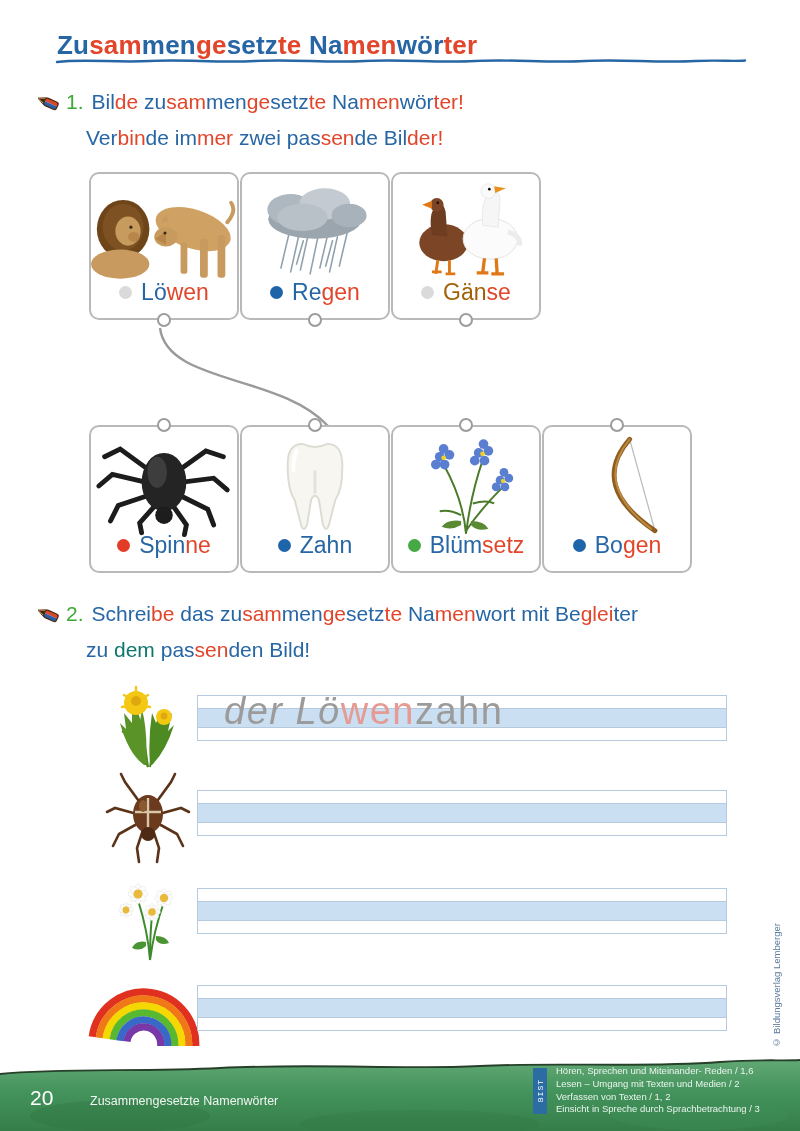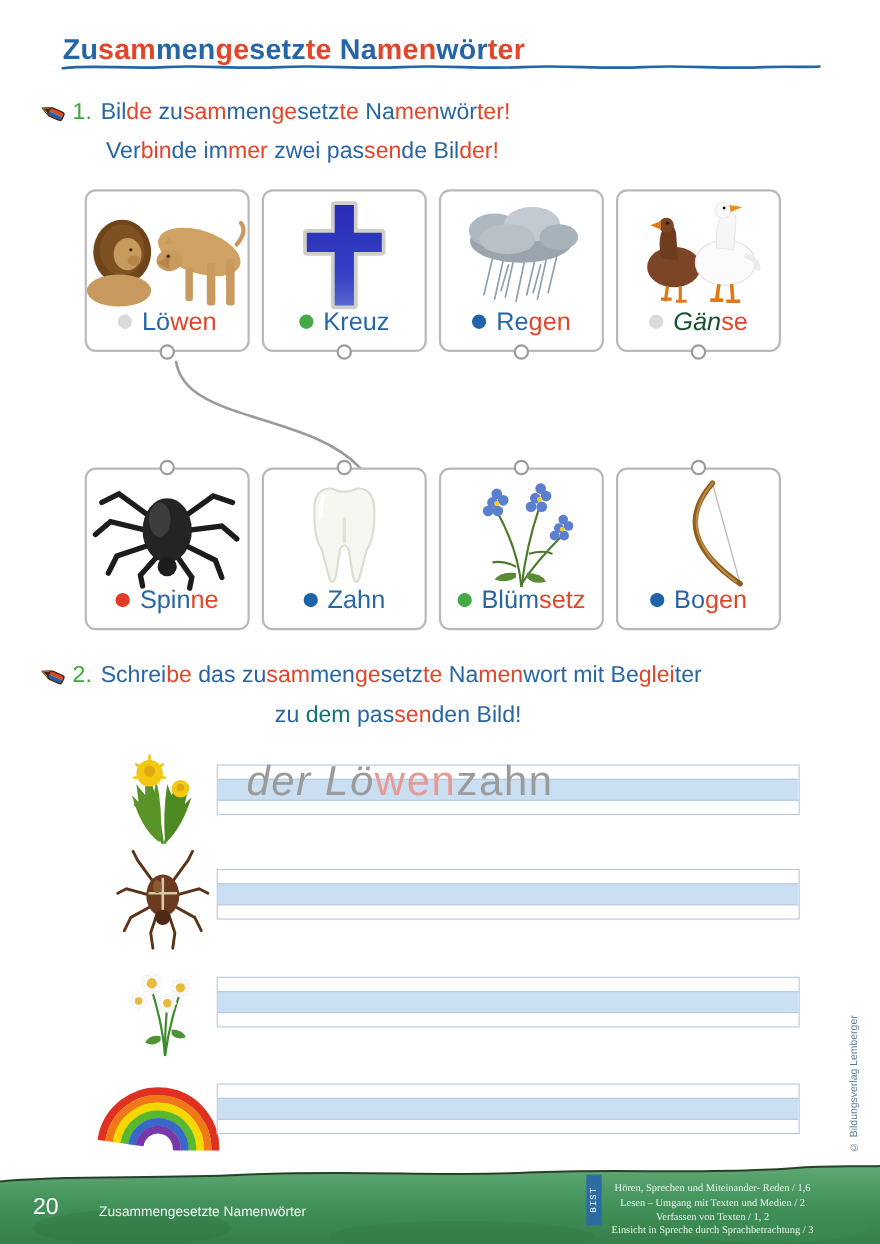--- a/index.html
+++ b/index.html
@@ -1,28 +1,28 @@
 <!DOCTYPE html>
 <html><head>
 <meta charset="utf-8">
 <style>
   html,body{margin:0;padding:0;background:#fff;}
   .page{position:relative;width:800px;height:1131px;background:#fff;overflow:hidden;
-        font-family:"Liberation Sans",sans-serif;text-align:center;}
+        font-family:"Liberation Sans",sans-serif;}
   
   .title{position:absolute;left:57px;top:30px;font-size:26px;font-weight:bold;letter-spacing:.2px;}
   .underline-svg{position:absolute;left:55px;top:56px;}
   
   .task{position:absolute;left:36px;font-size:21px;line-height:36px;}
   .task .row{display:flex;align-items:flex-start;}
   .pencil{margin-top:7px;margin-right:4px;flex:0 0 auto;}
   .tnum{color:#3aaa35;margin-right:8px;font-weight:normal;}
   .tline2{margin-left:50px;}
   
-  .cards{position:absolute;left:77px;display:flex;gap:11px;}
+  .cards{position:absolute;left:89px;display:flex;gap:1px;}
   .card{position:relative;width:150px;height:148px;border:2px solid #b9b9b9;border-radius:10px;
         background:#fff;box-sizing:border-box;}
   .card svg.cimg{position:absolute;left:50%;transform:translateX(-50%);top:4px;}
   .clabel{position:absolute;left:0;right:0;bottom:12px;display:flex;align-items:center;
           justify-content:center;gap:9px;font-size:23px;}
   .dot{width:13px;height:13px;border-radius:50%;flex:0 0 auto;}
   .conn{position:absolute;left:50%;width:14px;height:14px;border:2px solid #9c9c9c;background:#fff;
         border-radius:50%;transform:translateX(-50%);box-sizing:border-box;}
   .conn.bottom{bottom:-9px;} .conn.top{top:-9px;}
   .curve-svg{position:absolute;left:85px;top:322px;pointer-events:none;}
@@ -33,21 +33,21 @@
   .ws-blue{height:18px;background:#cbdff2;border-top:1px solid #b5cade;border-bottom:1px solid #b5cade;}
   .trace{position:absolute;left:26px;top:-7px;font-size:38px;line-height:44px;letter-spacing:1.5px;
          font-family:"Liberation Sans",sans-serif;white-space:nowrap;}
   
   .footer{position:absolute;left:0;bottom:0;width:800px;height:75px;}
   .pagenum{position:absolute;left:30px;top:30px;color:#fff;font-size:21px;}
   .ftitle{position:absolute;left:90px;top:38px;color:#f0f6f1;font-size:12.5px;}
   .bist{position:absolute;left:533px;top:12px;width:14px;height:46px;background:#2b6ca3;color:#fff;
         display:flex;align-items:center;justify-content:center;}
   .bist span{writing-mode:vertical-rl;transform:rotate(180deg);font-size:8px;letter-spacing:1px;font-family:"Liberation Mono",monospace;}
-  .stds{position:absolute;left:556px;top:19px;color:#eaf4ee;font-size:9.5px;line-height:12.8px;font-family:Liberation Serif, serif;}
+  .stds{position:absolute;left:556px;top:9px;color:#eaf4ee;font-size:9.5px;line-height:12.8px;}
   .copyright{position:absolute;right:18px;top:898px;height:150px;display:flex;align-items:flex-end;}
   .copyright span{writing-mode:vertical-rl;transform:rotate(180deg);font-size:9.5px;color:#5b7a99;}
 </style>
 </head>
 <body>
 
 <div class="page">
 
   <div class="title"><span style="color: rgb(39, 102, 165);">Zu</span><span style="color: rgb(226, 69, 42);">sam</span><span style="color: rgb(39, 102, 165);">men</span><span style="color: rgb(226, 69, 42);">ge</span><span style="color: rgb(39, 102, 165);">setz</span><span style="color: rgb(226, 69, 42);">te </span><span style="color: rgb(39, 102, 165);">Na</span><span style="color: rgb(226, 69, 42);">men</span><span style="color: rgb(39, 102, 165);">wör</span><span style="color: rgb(226, 69, 42);">ter</span></div>
   <svg class="underline-svg" width="692" height="10" viewBox="0 0 692 10">
@@ -91,37 +91,20 @@
         <rect x="92" y="66" width="7" height="32" rx="3" fill="#c79a5e"></rect>
         <path d="M140,45 q10,-12 4,-20" fill="none" stroke="#c99a5f" stroke-width="4" stroke-linecap="round"></path>
       </svg>
       <div class="clabel">
         <span class="dot" style="background: rgb(218, 218, 218);"></span>
         <span><span style="color: rgb(39, 102, 165);">Lö</span><span style="color: rgb(226, 69, 42);">wen</span></span>
       </div>
       <span class="conn bottom"></span>
     </div>
 
-    <div class="card">
-      <svg class="cimg" width="146" height="108" viewBox="0 0 150 110">
-        <defs>
-            <linearGradient id="crg" x1="0" y1="0" x2="0" y2="1">
-          <stop offset="0" stop-color="#2a2cb8"></stop>
-              <stop offset="0.7" stop-color="#3340c4"></stop>
-              <stop offset="1" stop-color="#5668cc"></stop>
-        </linearGradient>
-          </defs>
-        <path d="M66,8 h18 v26 h26 v18 h-26 v50 h-18 v-50 h-26 v-18 h26 z" fill="url(#crg)" stroke="#cfcfc8" stroke-width="7" stroke-linejoin="round" paint-order="stroke"></path>
-      </svg>
-      <div class="clabel">
-        <span class="dot" style="background: rgb(69, 169, 69);"></span>
-        <span><span style="color: rgb(39, 102, 165);">Kreuz</span></span>
-      </div>
-      <span class="conn bottom"></span>
-    </div>
 
     <div class="card">
       <svg class="cimg" width="146" height="108" viewBox="0 0 150 110">
         <g stroke="#8fa0ae" stroke-width="1.6" stroke-linecap="round">
           <line x1="48" y1="58" x2="40" y2="92"></line>
             <line x1="58" y1="60" x2="50" y2="96"></line>
           <line x1="68" y1="58" x2="60" y2="94"></line>
             <line x1="78" y1="60" x2="70" y2="98"></line>
           <line x1="88" y1="58" x2="80" y2="92"></line>
             <line x1="98" y1="60" x2="90" y2="96"></line>
@@ -157,21 +140,21 @@
         <circle cx="98" cy="13" r="7.5" fill="#fafafa" stroke="#e8e8e8"></circle>
         <polygon points="104,8 116,10 105,15" fill="#e89020"></polygon>
         <circle cx="99" cy="11" r="1.4" fill="#1a1008"></circle>
         <path d="M118,55 q14,4 12,14" fill="none" stroke="#ececec" stroke-width="5"></path>
         <line x1="94" y1="82" x2="92" y2="98" stroke="#e07818" stroke-width="3.4"></line>
         <line x1="106" y1="82" x2="107" y2="98" stroke="#e07818" stroke-width="3.4"></line>
         <path d="M86,97 h12 M101,98 h13" stroke="#e07818" stroke-width="3.4"></path>
       </svg>
       <div class="clabel">
         <span class="dot" style="background: rgb(218, 218, 218);"></span>
-        <span><span style="color: #14532d; font-style: italic;">Gän</span><span style="color: rgb(226, 69, 42);">se</span></span>
+        <span><span style="color: #a16207;">Gän</span><span style="color: rgb(226, 69, 42);">se</span></span>
       </div>
       <span class="conn bottom"></span>
     </div>
   </div>
 
   <svg class="curve-svg" width="300" height="112" viewBox="0 0 300 112">
     <path d="M75,6 C82,62 195,52 243,104" fill="none" stroke="#9a9a9a" stroke-width="2.4"></path>
   </svg>
 
   <div class="cards" style="top:425px;">

